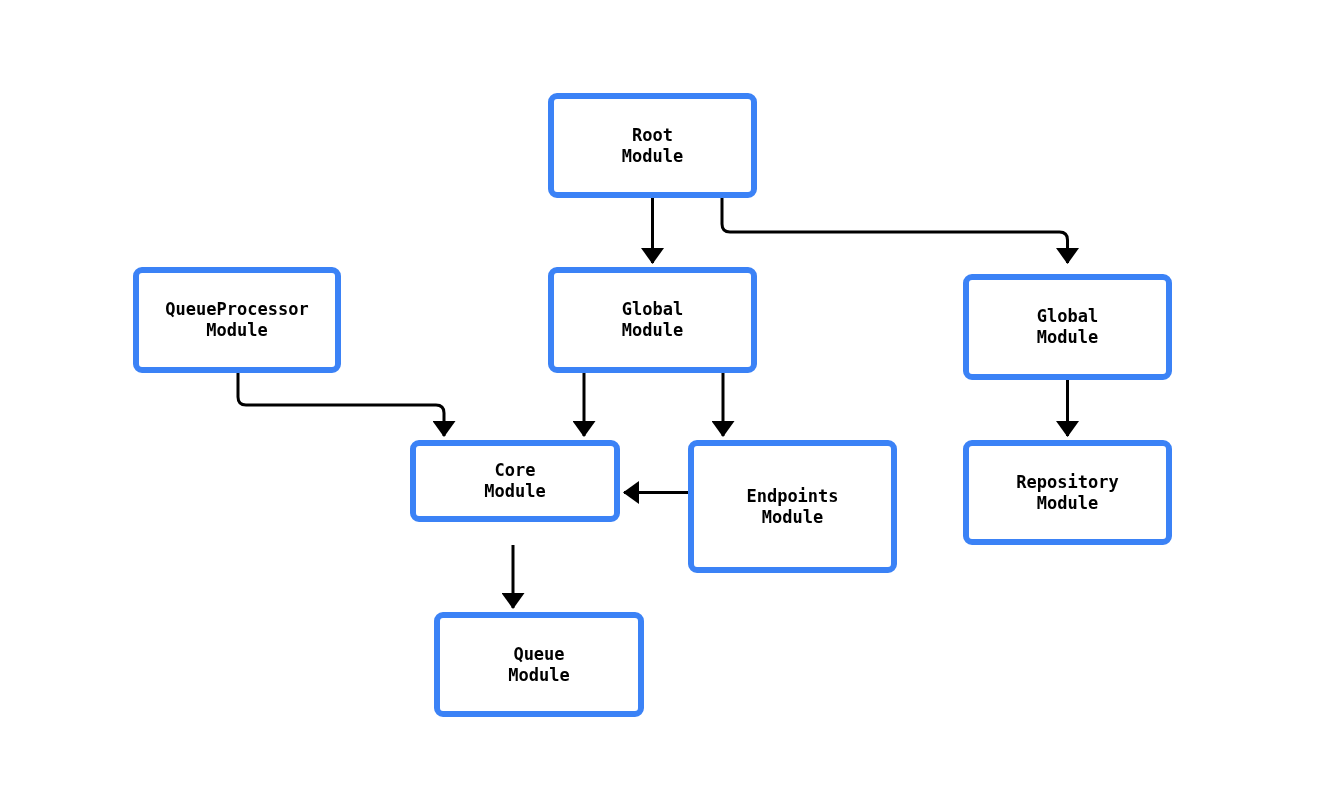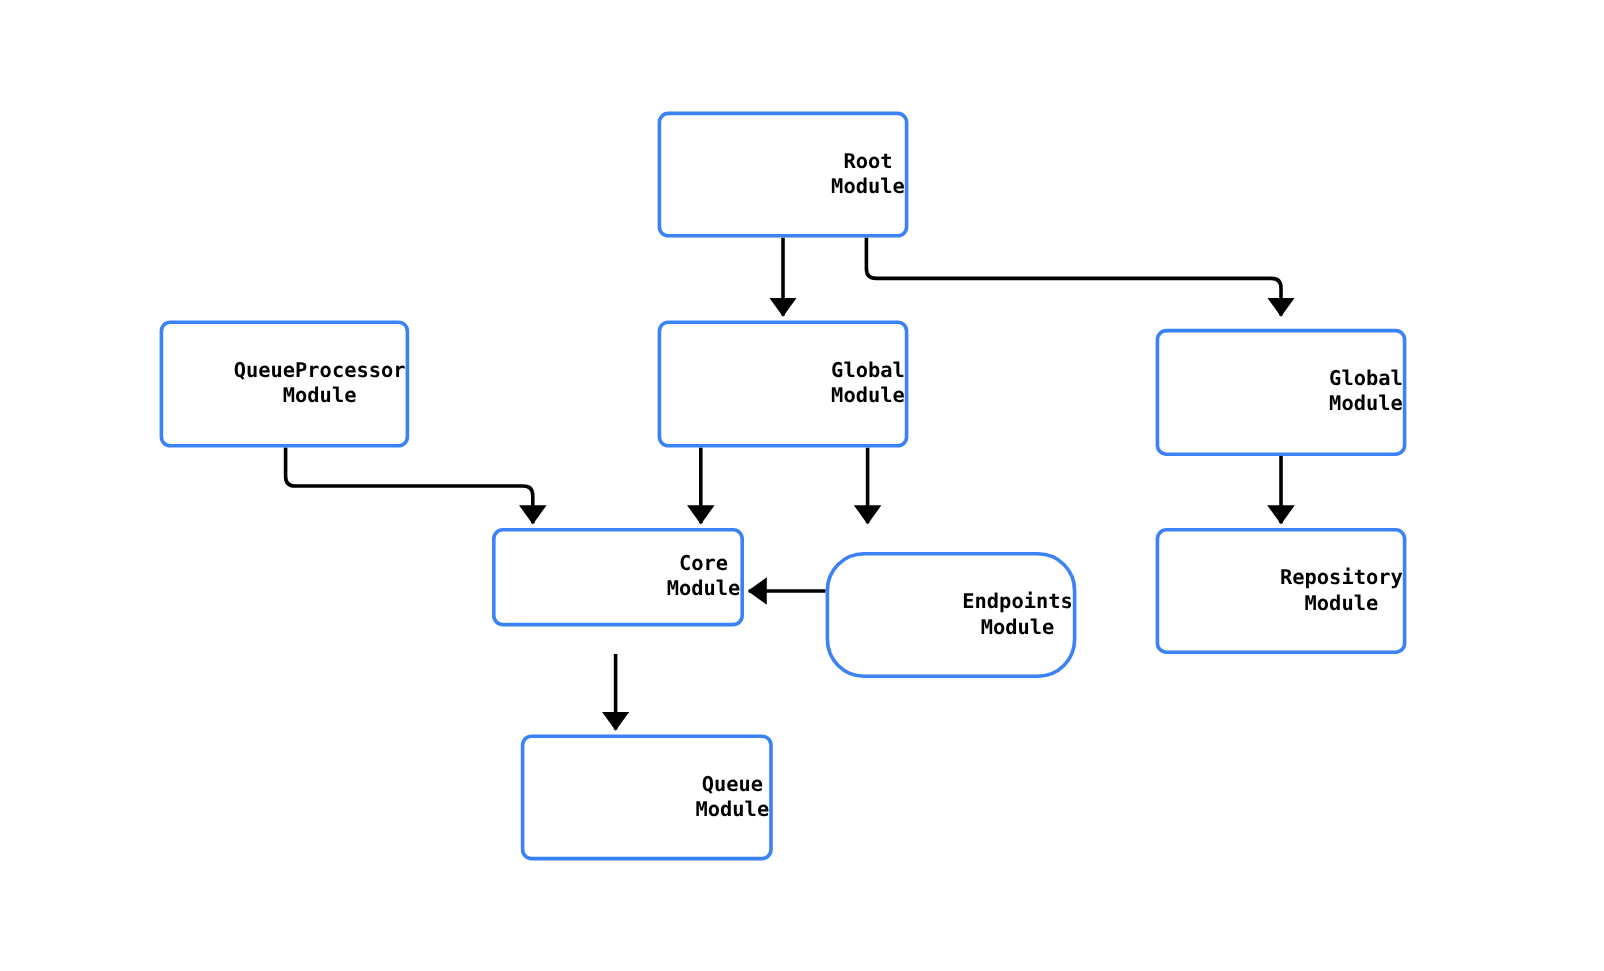--- a/index.html
+++ b/index.html
@@ -26,42 +26,42 @@
   }
   .edges path.edge {
     fill: none;
     stroke: #000000;
     stroke-width: 3;
   }
   .node {
     position: absolute;
     box-sizing: border-box;
     background: #ffffff;
-    border: 3px solid #3b82f6;
+    border: 6px solid #3b82f6;
     border-radius: 9px;
     display: flex;
     align-items: center;
-    justify-content: flex-end;
+    justify-content: center;
   }
   .node-label {
     font-family: "DejaVu Sans Mono", monospace;
     font-weight: 700;
     font-size: 17px;
     line-height: 21px;
     color: #000000;
     text-align: center;
     white-space: pre-line;
   }
   
   .n-root          { left: 548px; top:  93px; width: 209px; height: 105px; }
   .n-queueproc     { left: 133px; top: 267px; width: 208px; height: 106px; }
   .n-server        { left: 548px; top: 267px; width: 209px; height: 106px; }
   .n-global        { left: 963px; top: 274px; width: 209px; height: 106px; }
   .n-core          { left: 410px; top: 440px; width: 210px; height: 82px; }
-  .n-endpoints     { left: 688px; top: 460px; width: 209px; height: 105px; border-radius: 32px; }
+  .n-endpoints     { left: 688px; top: 440px; width: 209px; height: 133px; }
   .n-repository    { left: 963px; top: 440px; width: 209px; height: 105px; }
   .n-queue         { left: 410px; top: 612px; width: 210px; height: 105px; margin-left: 24px; }
 </style>
 </head>
 <body>
 
 <div class="canvas">
 
   <svg class="edges" viewBox="0 0 1337 809" xmlns="http://www.w3.org/2000/svg">
     <defs>

